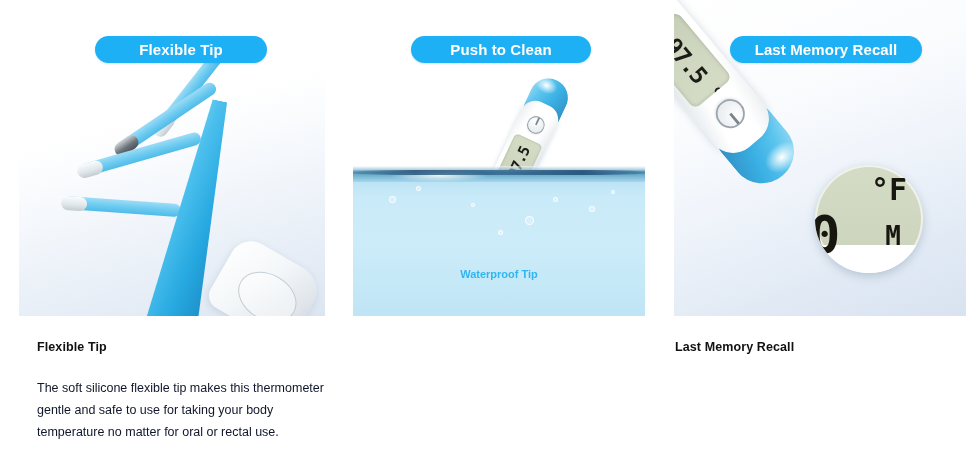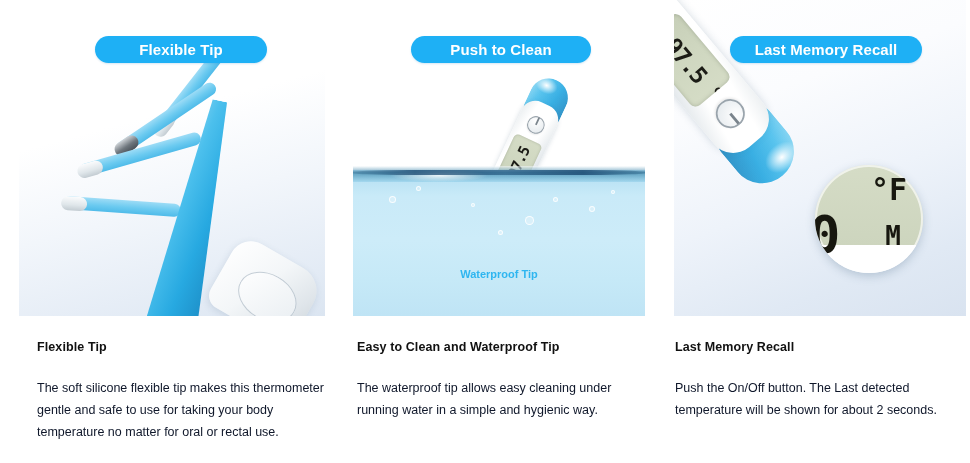--- a/index.html
+++ b/index.html
@@ -395,25 +395,20 @@
 
   </div>
 
   <div class="textrow">
 
     <div class="col col-1">
       <h3>Flexible Tip</h3>
       <p>The soft silicone flexible tip makes this thermometer gentle and safe to use for taking your body temperature no matter for oral or rectal use.</p>
     </div>
 
-    <div class="col col-2">
-      <h3>Easy to Clean and Waterproof Tip</h3>
-      <p>The waterproof tip allows easy cleaning under running water in a simple and hygienic way.</p>
-    </div>
 
     <div class="col col-3">
       <h3>Last Memory Recall</h3>
-      <p>Push the On/Off button. The Last detected temperature will be shown for about 2 seconds.</p>
     </div>
 
   </div>
 
 </div>
 
 </body></html>

